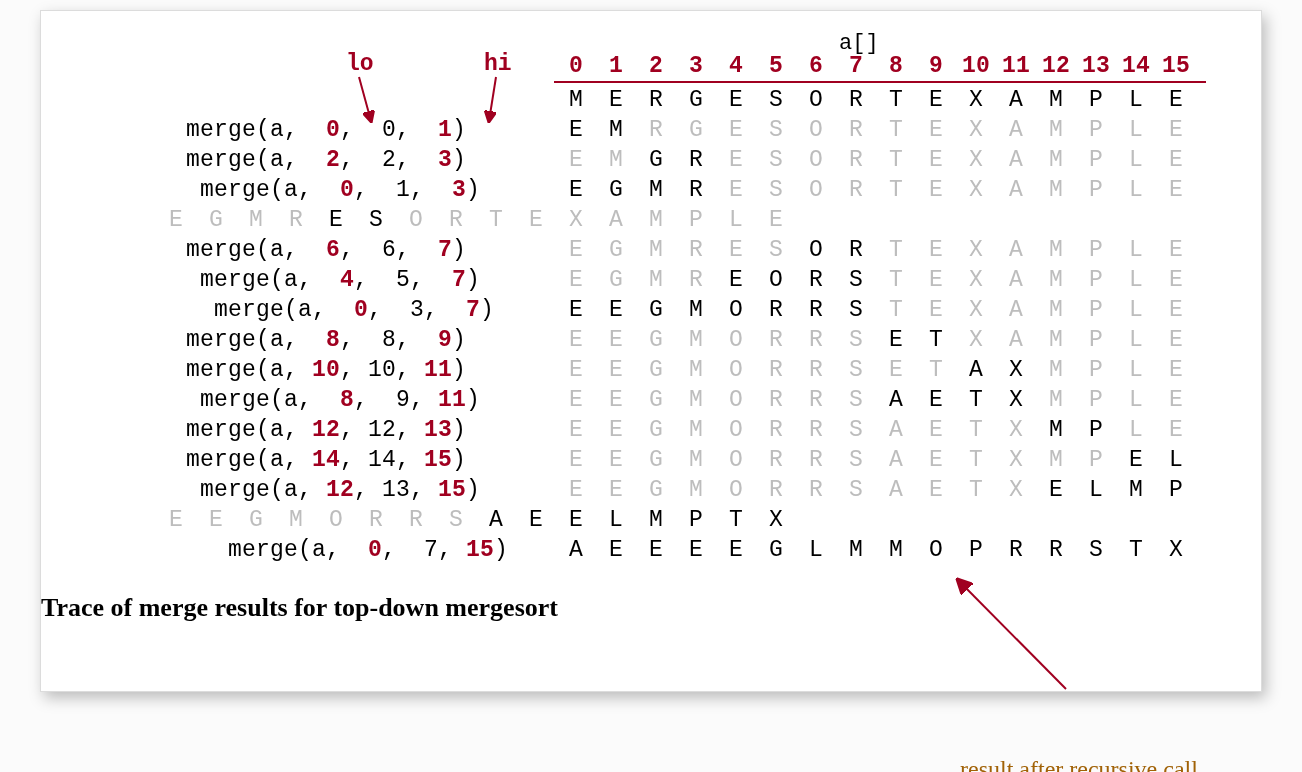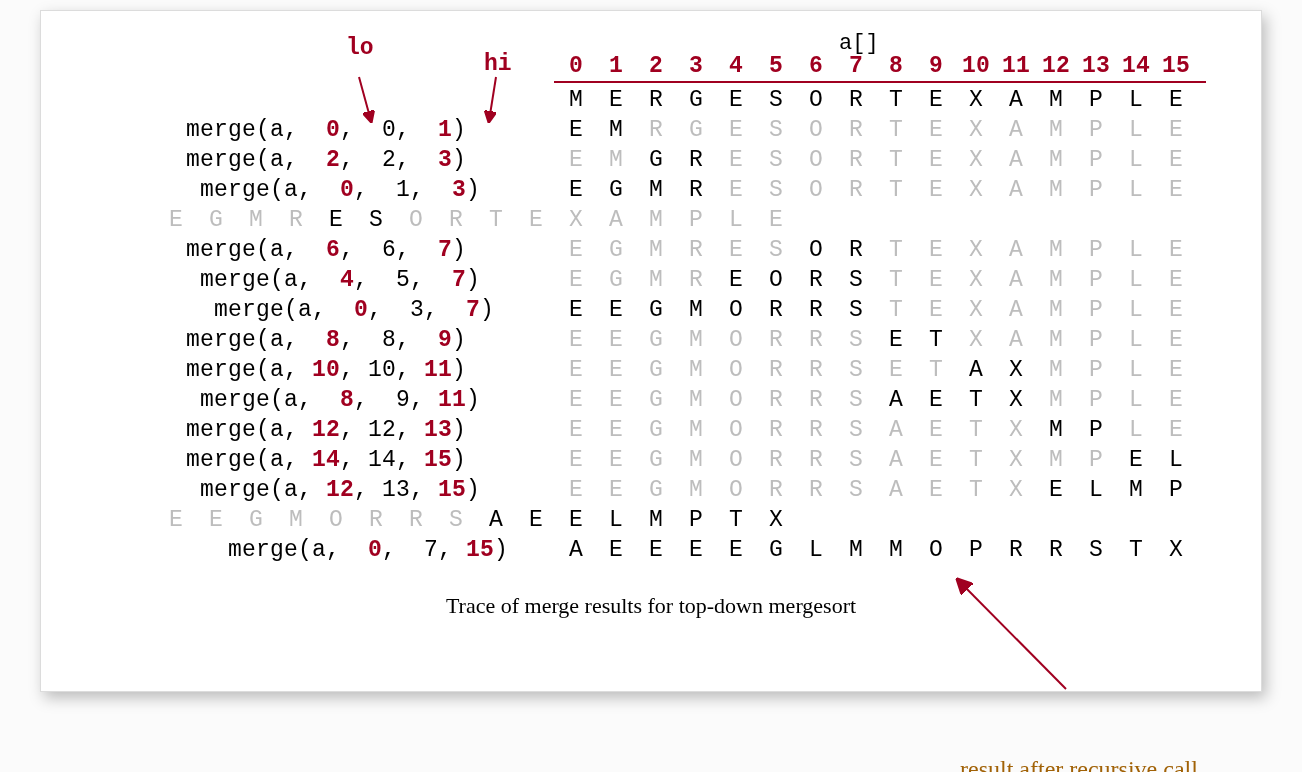--- a/index.html
+++ b/index.html
@@ -97,43 +97,43 @@
     position: absolute;
     stroke: #a00020;
     fill: none;
   }
 
   .caption {
     position: absolute;
     left: 0;
     width: 100%;
     top: 582px;
-    text-align: center;
+    text-align: left;
     font-family: Georgia, serif;
-    font-weight: normal;
-    font-size: 22px;
+    font-weight: bold;
+    font-size: 26px;
   }
 
   .note {
     position: absolute;
     font-family: Georgia, serif;
     font-size: 24px;
     color: #a16207;
     margin-top: 36px;
   }
 </style>
 </head>
 <body>
 
 <div class="page">
   <div class="card">
 
     <div class="arr-label" style="left:798px; top:20px;">a[]</div>
 
-    <div class="lohi" style="left:305px; top:24px;">lo</div>
+    <div class="lohi" style="left:305px; top:40px;">lo</div>
     <div class="lohi" style="left:443px; top:40px;">hi</div>
 
     <svg class="arrow-red" style="left:300px; top:62px;" width="60" height="60">
       <defs>
         <marker id="ah1" markerWidth="6" markerHeight="6" refX="5" refY="3" orient="auto">
           <path d="M0,0 L6,3 L0,6 Z" fill="#a00020"></path>
         </marker>
       </defs>
       <line x1="18" y1="4" x2="30" y2="48" stroke="#a00020" stroke-width="2" marker-end="url(#ah1)"></line>
     </svg>

